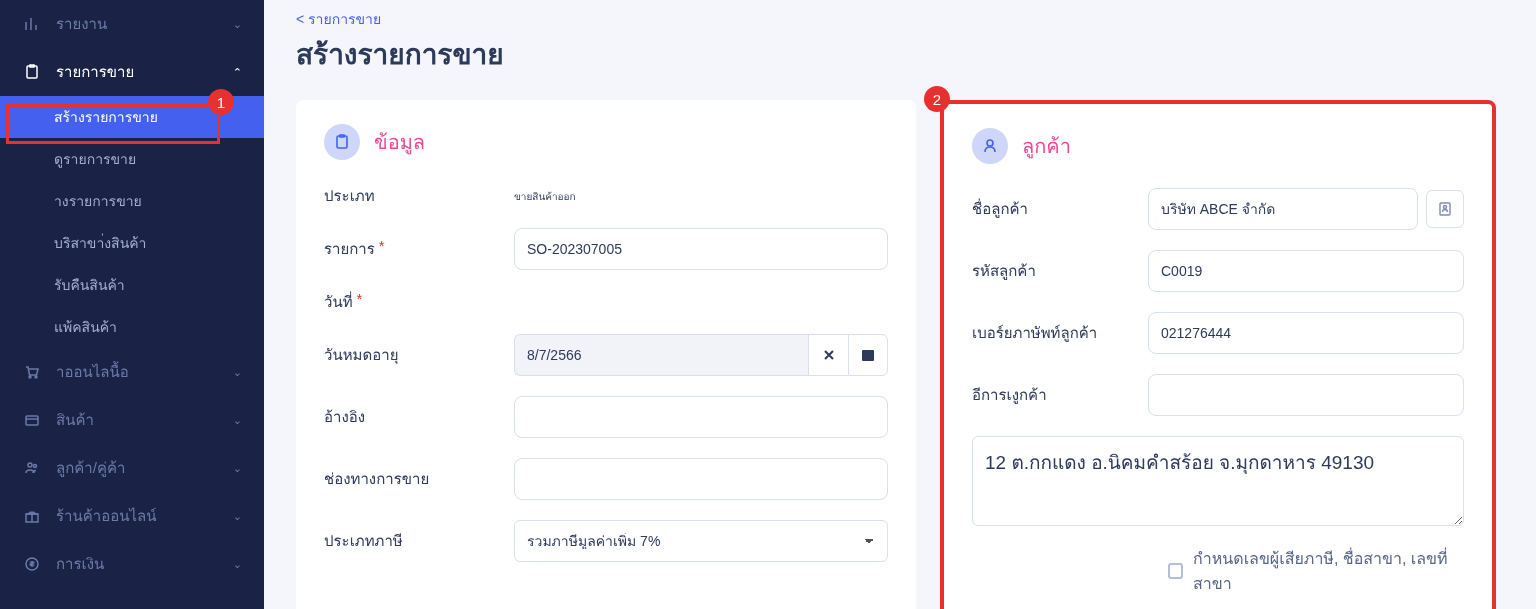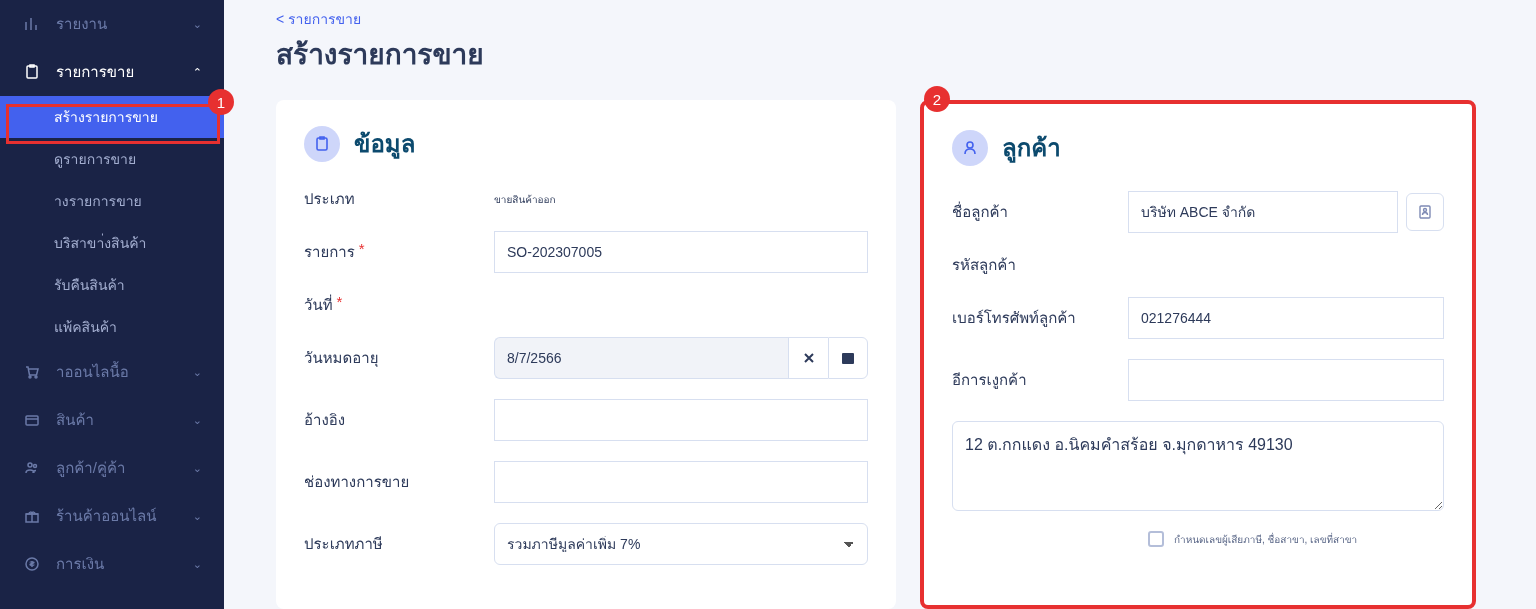--- a/index.html
+++ b/index.html
@@ -1,56 +1,56 @@
 <!DOCTYPE html>
 <html><head>
 <meta charset="utf-8">
 <style>
 * { box-sizing: border-box; margin: 0; padding: 0; font-family: -apple-system, BlinkMacSystemFont, "Segoe UI", sans-serif; }
 body { background: #f4f6fb; width: 1536px; height: 609px; overflow: hidden; display: flex; }
-.sidebar { width: 224px; background: #1a2346; color: #fff; height: 100%; overflow: hidden; }
+.sidebar { width: 264px; background: #1a2346; color: #fff; height: 100%; overflow: hidden; }
 .side-item { display: flex; align-items: center; padding: 12px 22px; color: #a3aed0; cursor: pointer; font-size: 15px; }
 .side-item.group { font-weight: 500; color: #fff; }
 .side-item .ic { width: 20px; margin-right: 14px; display: flex; align-items: center; justify-content: center; }
 .side-item .chev { margin-left: auto; font-size: 11px; }
 .side-sub { padding: 10px 22px 10px 54px; font-size: 14px; color: #a3aed0; cursor: pointer; }
 .side-sub.active { background: #4361ee; color: #fff; }
 .side-item.dim { color: #6b7aa8; }
 .highlight-box-1 { position: absolute; left: 6px; top: 104px; width: 214px; height: 40px; border: 3px solid #e73030; }
 .badge { position: absolute; display: flex; align-items: center; justify-content: center; width: 26px; height: 26px; border-radius: 50%; background: #e73030; color: #fff; font-size: 15px; font-weight: 500; z-index: 10; }
 .badge.b1 { left: 208px; top: 89px; }
 .badge.b2 { left: 924px; top: 86px; }
-.main { flex: 1; padding: 0 52px; overflow: hidden; }
+.main { flex: 1; padding: 0 32px; overflow: hidden; }
 .breadcrumb { color: #4361ee; font-size: 14px; padding: 8px 0 2px; }
 .page-title { font-size: 28px; font-weight: 700; color: #2d3a5a; margin-bottom: 24px; }
 .panels { display: flex; gap: 24px; }
 .panel { background: #fff; border-radius: 8px; padding: 24px 28px; }
 .panel.left { width: 620px; }
 .panel.right { width: 556px; border: 4px solid #e73030; position: relative; }
 .panel-head { display: flex; align-items: center; gap: 14px; margin-bottom: 24px; }
 .panel-icon { width: 36px; height: 36px; border-radius: 50%; background: #ced6fa; color: #4361ee; display: flex; align-items: center; justify-content: center; }
-.panel-title { font-size: 24px; font-weight: 700; color: #0c4a6e; }
+.panel-title { font-size: 20px; font-weight: 400; color: #ec4899; }
 .form-row { display: flex; align-items: center; margin-bottom: 20px; }
 .form-row.tall { align-items: flex-start; }
 .form-label { width: 190px; font-size: 15px; color: #2d3a5a; display: flex; gap: 4px; }
 .form-label .req { color: #e73030; }
 .form-val { flex: 1; font-size: 10px; color: #2d3a5a; }
-.inp { flex: 1; height: 42px; border: 1px solid #d7dff0; border-radius: 0; padding: 0 12px; font-size: 14px; color: #2d3a5a; background: #fff; }
+.inp { flex: 1; height: 42px; border: 1px solid #d7dff0; border-radius: 8px; padding: 0 12px; font-size: 14px; color: #2d3a5a; background: #fff; }
 .inp.ro { background: #f1f3f8; }
 .inp-group { flex: 1; display: flex; }
 .inp-group .inp { border-radius: 6px 0 0 6px; border-right: none; }
 .inp-btn { width: 40px; height: 42px; border: 1px solid #d7dff0; background: #fff; display: flex; align-items: center; justify-content: center; cursor: pointer; color: #2d3a5a; }
 .inp-btn:first-of-type { border-right: none; }
 .inp-btn:last-child { border-radius: 0 6px 6px 0; }
 .sel { flex: 1; height: 42px; border: 1px solid #d7dff0; border-radius: 6px; padding: 0 12px; font-size: 14px; color: #2d3a5a; background: #fff; appearance: none; background-image: linear-gradient(45deg, transparent 50%, #555 50%), linear-gradient(135deg, #555 50%, transparent 50%); background-position: calc(100% - 18px) 18px, calc(100% - 13px) 18px; background-size: 5px 5px; background-repeat: no-repeat; }
 .panel.right .form-label { width: 176px; }
 .cust-row { display: flex; gap: 8px; align-items: center; flex: 1; }
 .addr-btn { width: 38px; height: 38px; border: 1px solid #d7dff0; border-radius: 6px; display: flex; align-items: center; justify-content: center; color: #7f8bb5; background: #fff; cursor: pointer; }
-.txta { flex: 1; height: 90px; border: 1px solid #d7dff0; border-radius: 6px; padding: 10px 12px; font-size: 16px; color: #2d3a5a; resize: both; font-family: inherit; }
-.chk-row { display: flex; align-items: center; gap: 10px; font-size: 10px; color: #586586; padding-left: 196px; margin-top: 6px; }
+.txta { flex: 1; height: 90px; border: 1px solid #d7dff0; border-radius: 6px; padding: 10px 12px; font-size: 19px; color: #2d3a5a; resize: both; font-family: inherit; }
+.chk-row { display: flex; align-items: center; gap: 10px; font-size: 16px; color: #586586; padding-left: 196px; margin-top: 6px; }
 .chk { width: 16px; height: 16px; border: 2px solid #b4bed9; border-radius: 3px; }
 </style>
 </head>
 <body>
 
 <div class="sidebar">
   <div class="side-item dim">
     <span class="ic">
         <svg width="16" height="16" viewBox="0 0 16 16" fill="none" stroke="currentColor" stroke-width="1.5">
           <path d="M2 14V6M7 14V2M12 14V9"></path>
@@ -213,23 +213,24 @@
               <svg width="16" height="16" viewBox="0 0 16 16" fill="none" stroke="currentColor" stroke-width="1.4">
                 <rect x="3" y="2" width="10" height="12" rx="1"></rect>
                 <circle cx="8" cy="6" r="1.5"></circle>
                 <path d="M5.5 11c0-1.5 1-2.5 2.5-2.5s2.5 1 2.5 2.5"></path>
               </svg>
             </div>
         </div>
       </div>
       <div class="form-row">
         <div class="form-label">รหัสลูกค้า</div>
-      </div>
-      <div class="form-row">
-        <div class="form-label">เบอร์โทรศัพท์ลูกค้า</div>
+        <input class="inp" value="C0019" style="">
+      </div>
+      <div class="form-row">
+        <div class="form-label">เบอร์ยภาษัพท์ลูกค้า</div>
         <input class="inp" value="021276444" style="">
       </div>
       <div class="form-row">
         <div class="form-label">อีการเงูกค้า</div>
         <input class="inp" style="">
       </div>
       <div class="form-row tall">
         <textarea class="txta" style="">12 ต.กกแดง อ.นิคมคําสร้อย จ.มุกดาหาร 49130</textarea>
       </div>
       <div class="chk-row">

